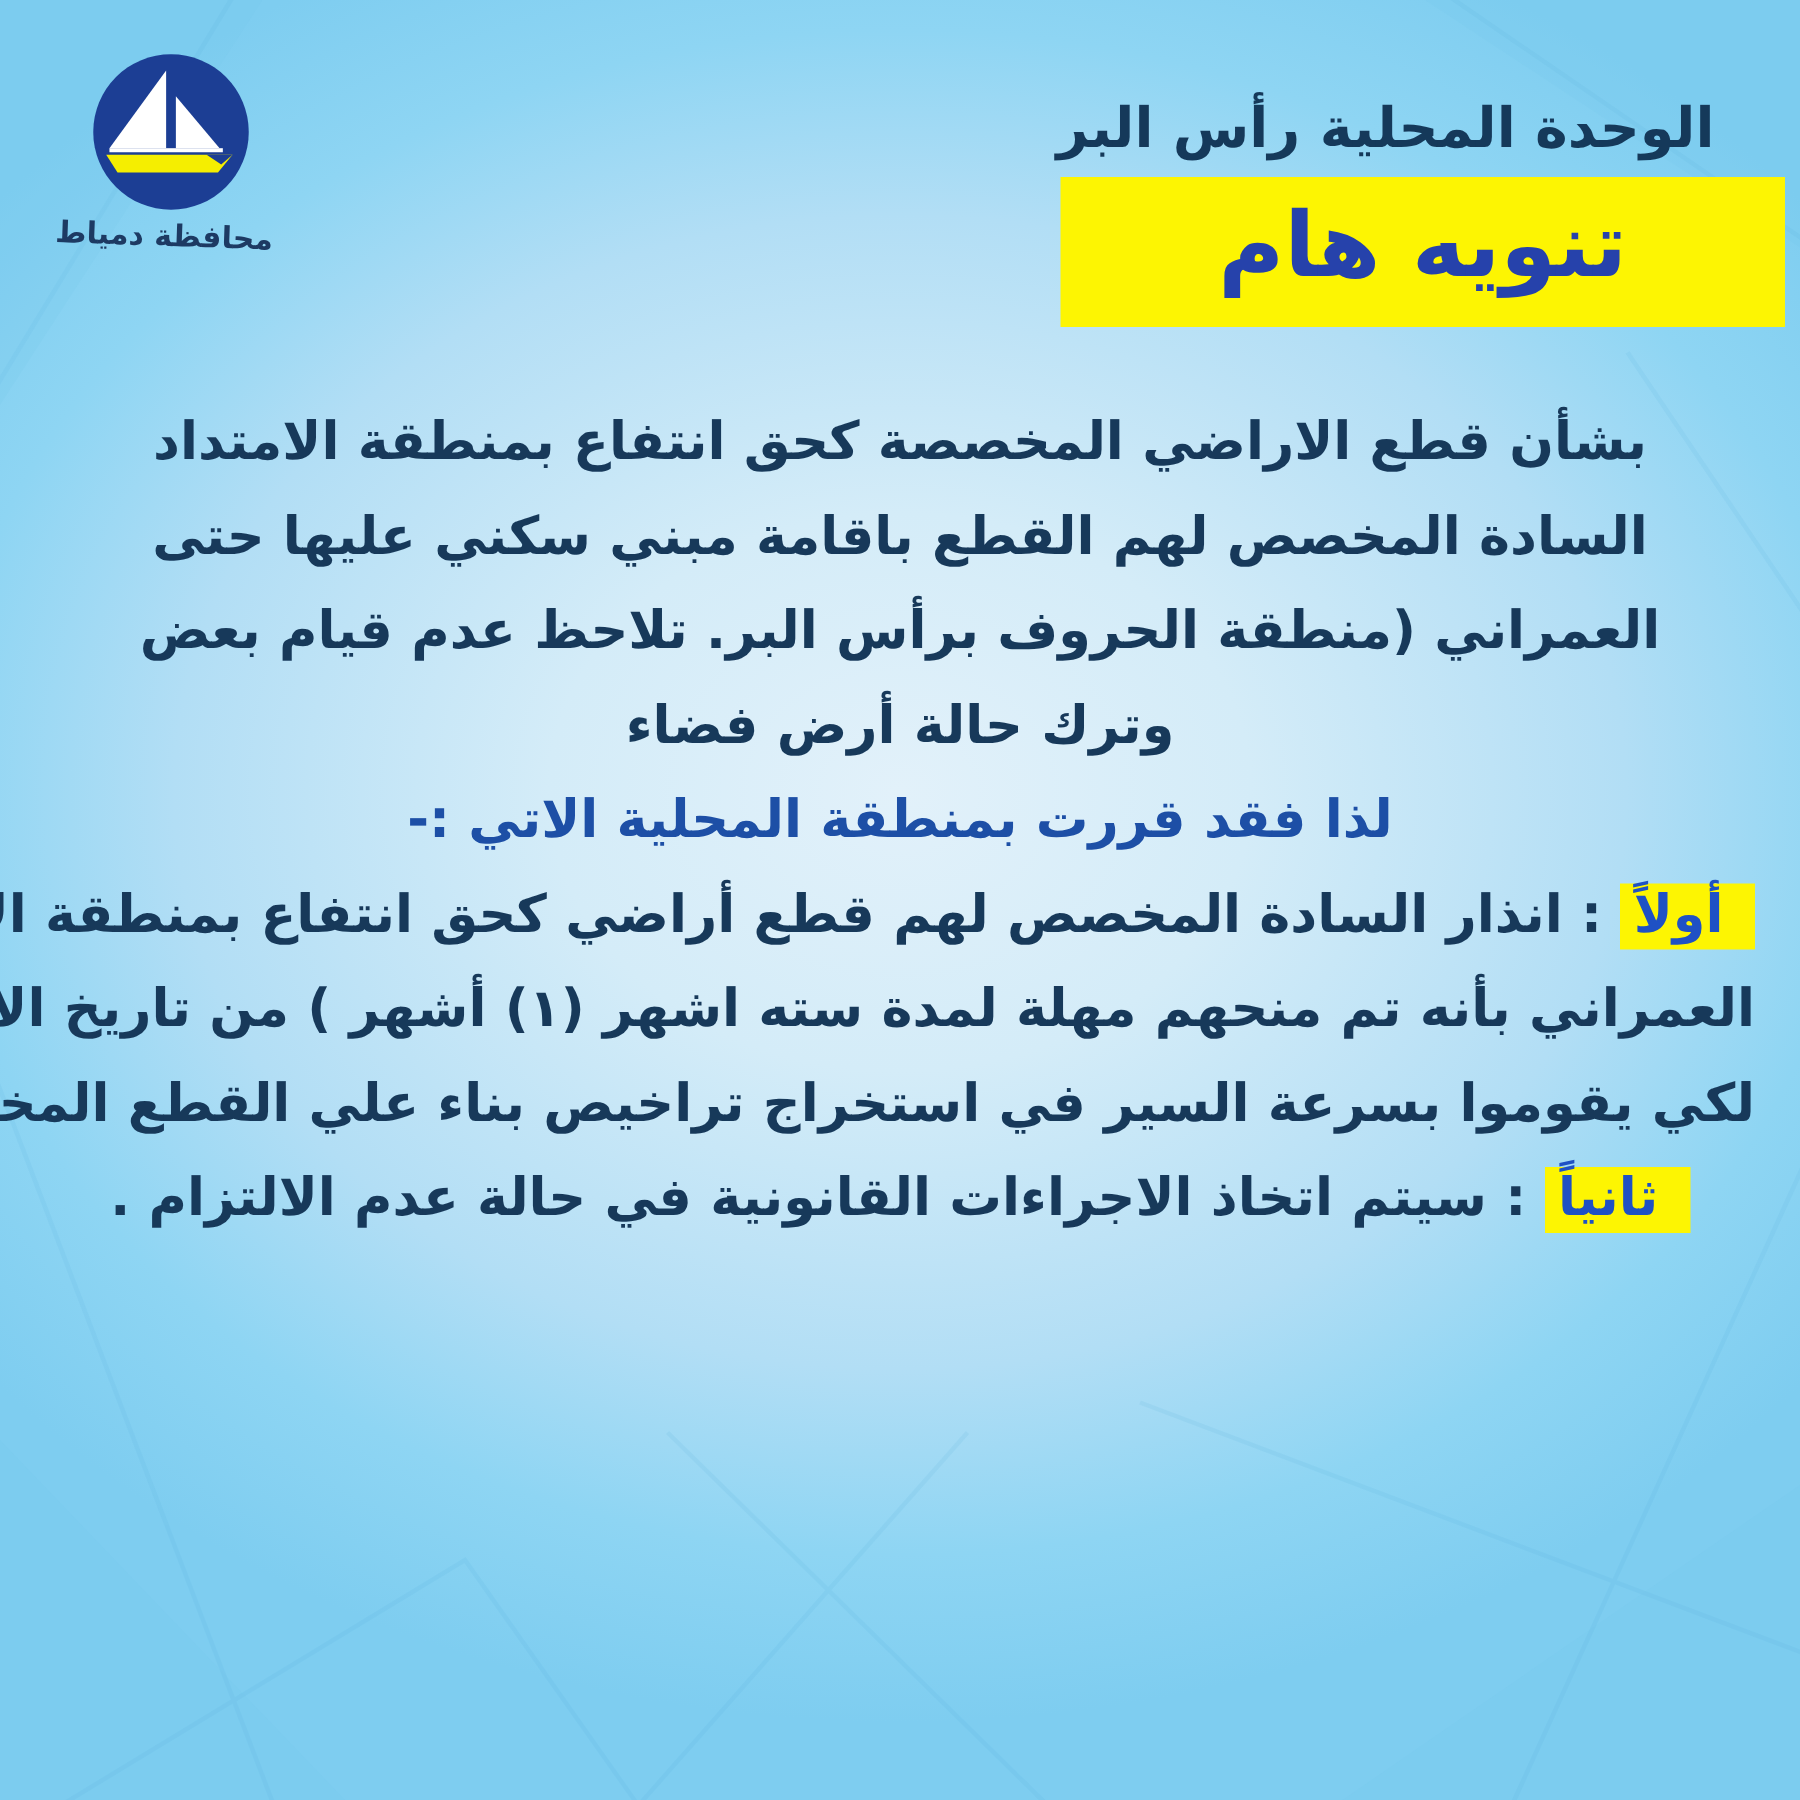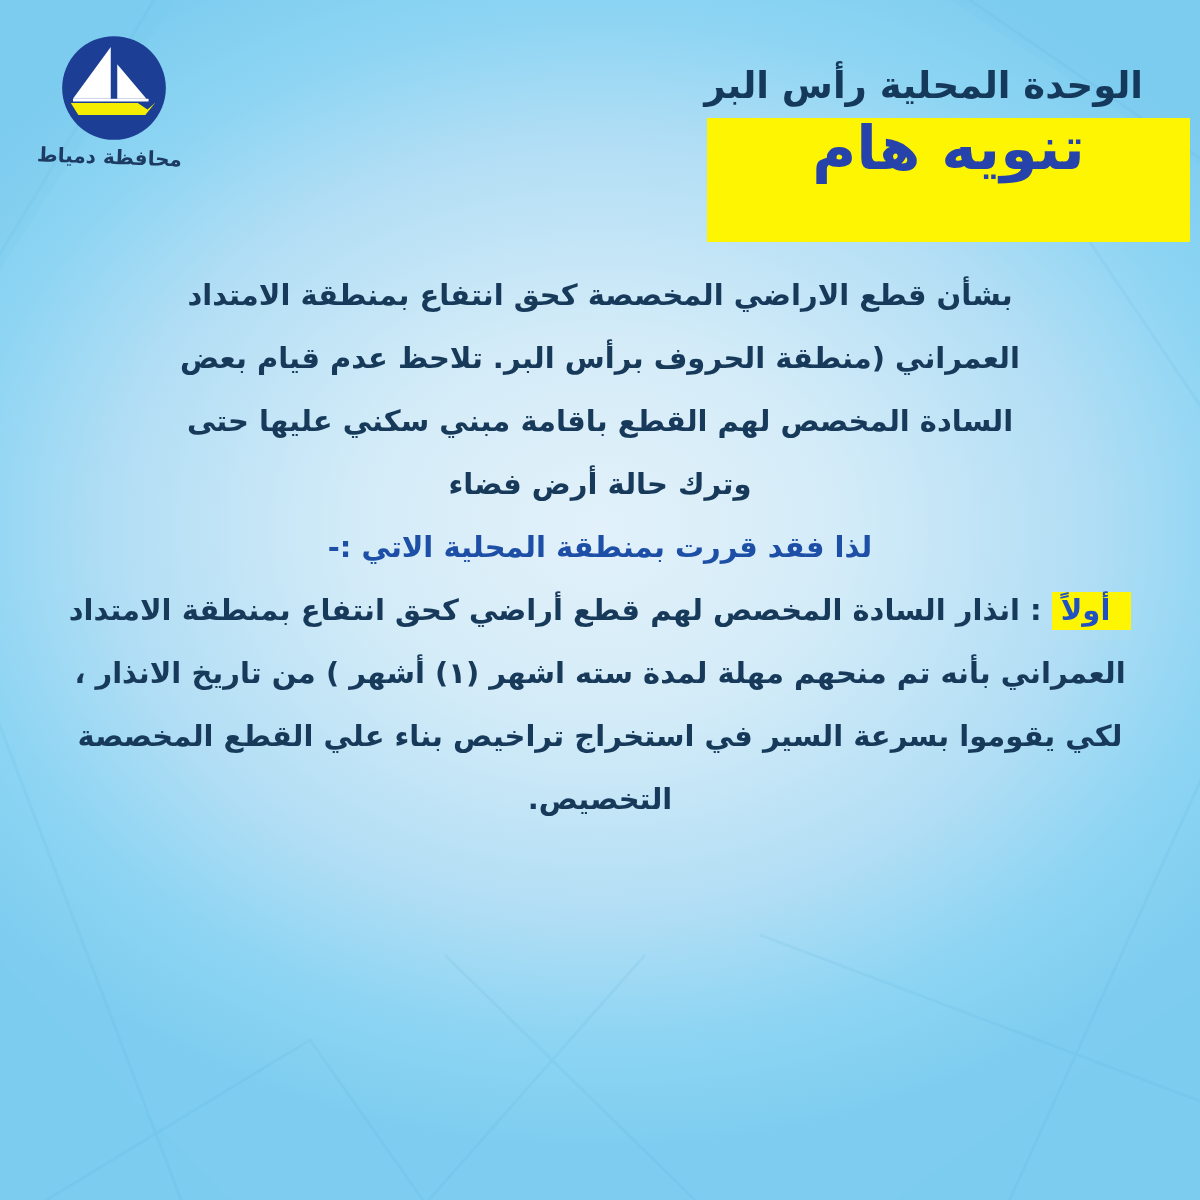--- a/index.html
+++ b/index.html
@@ -46,45 +46,45 @@
     font-size: 37px;
     font-weight: bold;
     color: #15395a;
     white-space: nowrap;
   }
   .banner {
     position: absolute;
     top: 118px;
     left: 707px;
     width: 483px;
-    height: 124px;
+    height: 100px;
     background: #fdf502;
     display: flex;
-    align-items: flex-start;
+    align-items: center;
     justify-content: center;
   }
   .banner-label {
     font-size: 60px;
     font-weight: bold;
     color: #2642ab;
     line-height: 1;
     padding-bottom: 8px;
   }
 
   
   .notice-body {
     position: absolute;
     top: 264px;
     left: 30px;
     right: 30px;
     text-align: center;
   }
   .line {
     line-height: 63px;
-    font-size: 29px;
+    font-size: 35px;
     font-weight: bold;
     color: #17395a;
     white-space: nowrap;
   }
   .line.accent { color: #1d4fa6; }
   .hl {
     background: #fdf502;
     color: #1f51c4;
     padding: 1px 21px 3px 9px;
   }
@@ -128,27 +128,29 @@
   </div>
 
   <div class="unit-title" dir="rtl">الوحدة المحلية رأس البر</div>
 
   <div class="banner">
     <span class="banner-label" dir="rtl">تنويه هام</span>
   </div>
 
   <div class="notice-body" dir="rtl">
     <div class="line">بشأن قطع الاراضي المخصصة كحق انتفاع بمنطقة الامتداد</div>
+    <div class="line">السادة المخصص لهم القطع باقامة مبني سكني عليها حتى</div>
     <div class="line">العمراني (منطقة الحروف برأس البر. تلاحظ عدم قيام بعض</div>
-    <div class="line">السادة المخصص لهم القطع باقامة مبني سكني عليها حتى</div>
     <div class="line">وترك حالة أرض فضاء</div>
     <div class="line accent">لذا فقد قررت بمنطقة المحلية الاتي :-</div>
 
     <div class="line">
       <span class="hl">أولاً</span><span class="sep"> : </span><span>انذار السادة المخصص لهم قطع أراضي كحق انتفاع بمنطقة الامتداد</span>
     </div>
     <div class="line">العمراني بأنه تم منحهم مهلة لمدة سته اشهر (١) أشهر ) من تاريخ الانذار ،</div>
     <div class="line">لكي يقوموا بسرعة السير في استخراج تراخيص بناء علي القطع المخصصة</div>
-    <div class="line">التخصيص.</div>
 
+    <div class="line">
+      <span class="hl">ثانياً</span><span class="sep"> : </span><span>سيتم اتخاذ الاجراءات القانونية في حالة عدم الالتزام .</span>
+    </div>
   </div>
 
 </div>
 
 </body></html>

